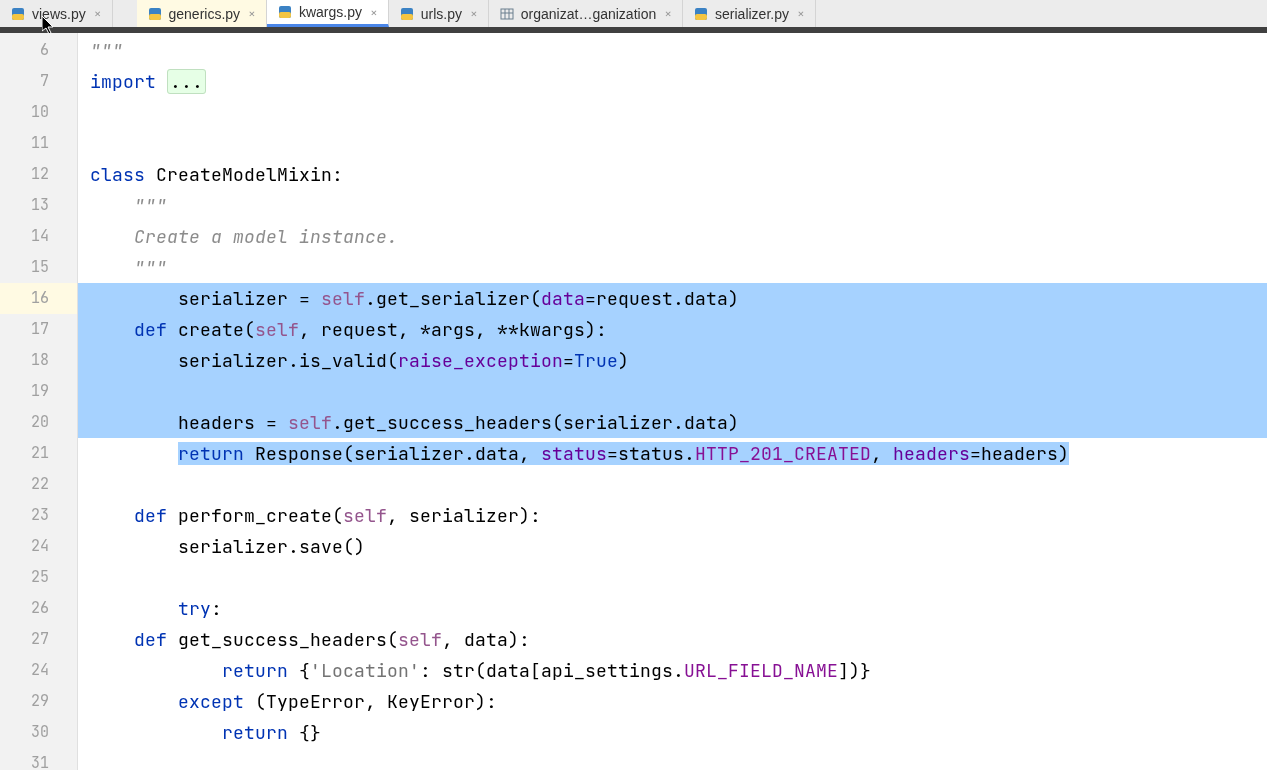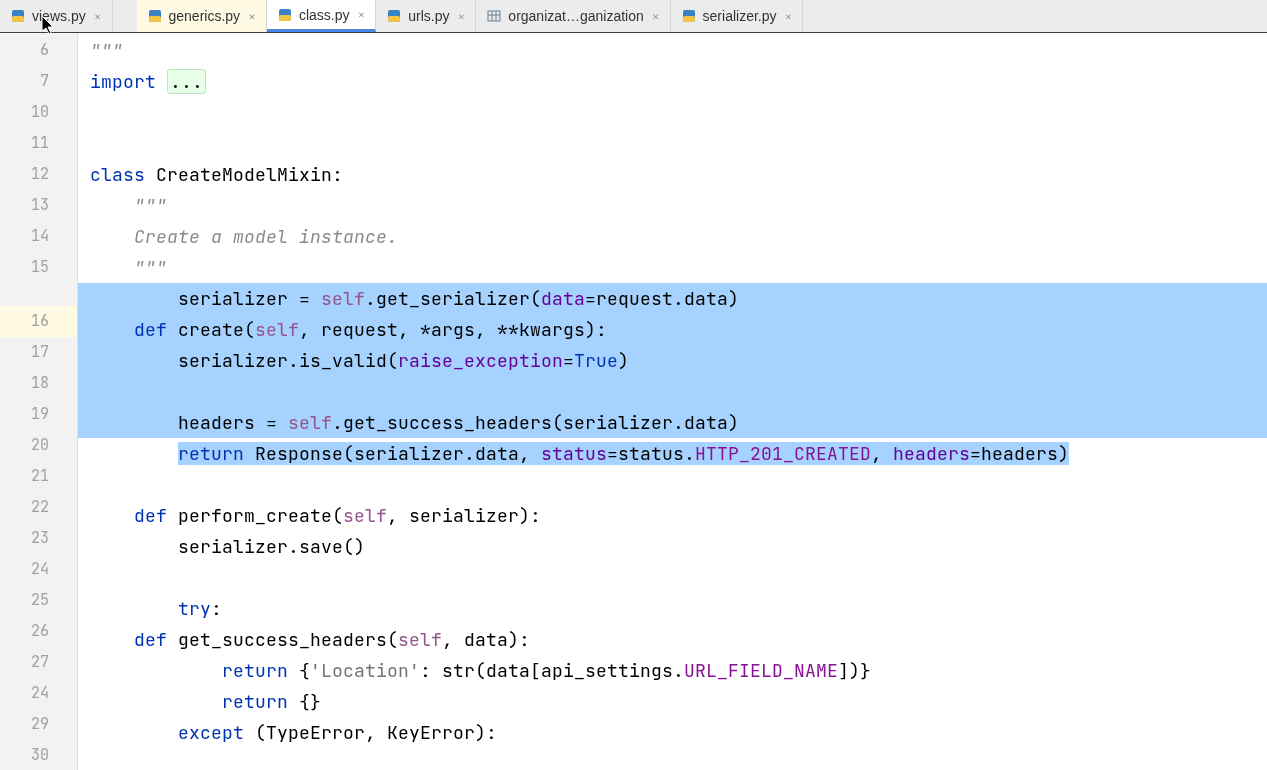--- a/index.html
+++ b/index.html
@@ -8,21 +8,21 @@
     font-size: 17px;
     background: #ffffff;
     overflow: hidden;
     width: 1267px;
     height: 770px;
   }
   .tab-bar {
     display: flex;
     height: 33px;
     background: #ececec;
-    border-bottom: 1px solid #404040;
+    border-bottom: 6px solid #404040;
     align-items: stretch;
   }
   .tab {
     display: flex;
     align-items: center;
     padding: 0 8px 0 10px;
     border-right: 1px solid #d4d4d4;
     background: #ececec;
     cursor: pointer;
     gap: 6px;
@@ -71,21 +71,20 @@
   }
   .gutter-line {
     height: 31px;
     line-height: 31px;
     padding-right: 28px;
     font-size: 15px;
     position: relative;
   }
   .gutter-line.hl {
     background: #fffae3;
-    margin-top: 23px;
   }
   .fold-region {
     position: absolute;
     right: 0;
     top: 0;
     width: 12px;
     height: 100%;
     background: #f2f2f2;
   }
   .code-area {
@@ -162,21 +161,21 @@
     <span class="tab-label">generics.py</span>
     <span class="tab-close">×</span>
   </div>
   <div class="tab active">
     <span class="tab-icon">
       <svg width="14" height="14" viewBox="0 0 14 14">
           <rect x="1" y="1" width="12" height="12" rx="2" fill="#3b82c4"></rect>
           <rect x="1" y="7" width="12" height="6" rx="2" fill="#f4c542"></rect>
         </svg>
     </span>
-    <span class="tab-label">class.py</span>
+    <span class="tab-label">kwargs.py</span>
     <span class="tab-close">×</span>
   </div>
   <div class="tab">
     <span class="tab-icon">
       <svg width="14" height="14" viewBox="0 0 14 14">
           <rect x="1" y="1" width="12" height="12" rx="2" fill="#3b82c4"></rect>
           <rect x="1" y="7" width="12" height="6" rx="2" fill="#f4c542"></rect>
         </svg>
     </span>
     <span class="tab-label">urls.py</span>
@@ -255,17 +254,17 @@
     <div class="code-line"><div class="sel-full"></div></div>
     <div class="code-line"><div class="sel-full"></div><span class="code-text">        headers = <span class="self">self</span>.get_success_headers(serializer.data)</span></div>
     <div class="code-line"><span class="code-text">        <span class="sel"><span class="kw">return </span>Response(serializer.data, <span class="param">status</span>=status.<span class="upper">HTTP_201_CREATED</span>, <span class="param">headers</span>=headers)</span></span></div>
     <div class="code-line"><span class="code-text"></span></div>
     <div class="code-line"><span class="code-text">    <span class="kw">def </span>perform_create(<span class="self">self</span>, serializer):</span></div>
     <div class="code-line"><span class="code-text">        serializer.save()</span></div>
     <div class="code-line"><span class="code-text"></span></div>
     <div class="code-line"><span class="code-text">        <span class="kw">try</span>:</span></div>
     <div class="code-line"><span class="code-text">    <span class="kw">def </span>get_success_headers(<span class="self">self</span>, data):</span></div>
     <div class="code-line"><span class="code-text">            <span class="kw">return </span>{<span class="str">'Location'</span>: <span class="builtin">str</span>(data[api_settings.<span class="upper">URL_FIELD_NAME</span>])}</span></div>
+    <div class="code-line"><span class="code-text">        <span class="kw">except </span>(TypeError, KeyError):</span></div>
     <div class="code-line"><span class="code-text">            <span class="kw">return </span>{}</span></div>
-    <div class="code-line"><span class="code-text">        <span class="kw">except </span>(TypeError, KeyError):</span></div>
     <div class="code-line"><span class="code-text"></span></div>
   </div>
 </div>
 
 </body></html>

